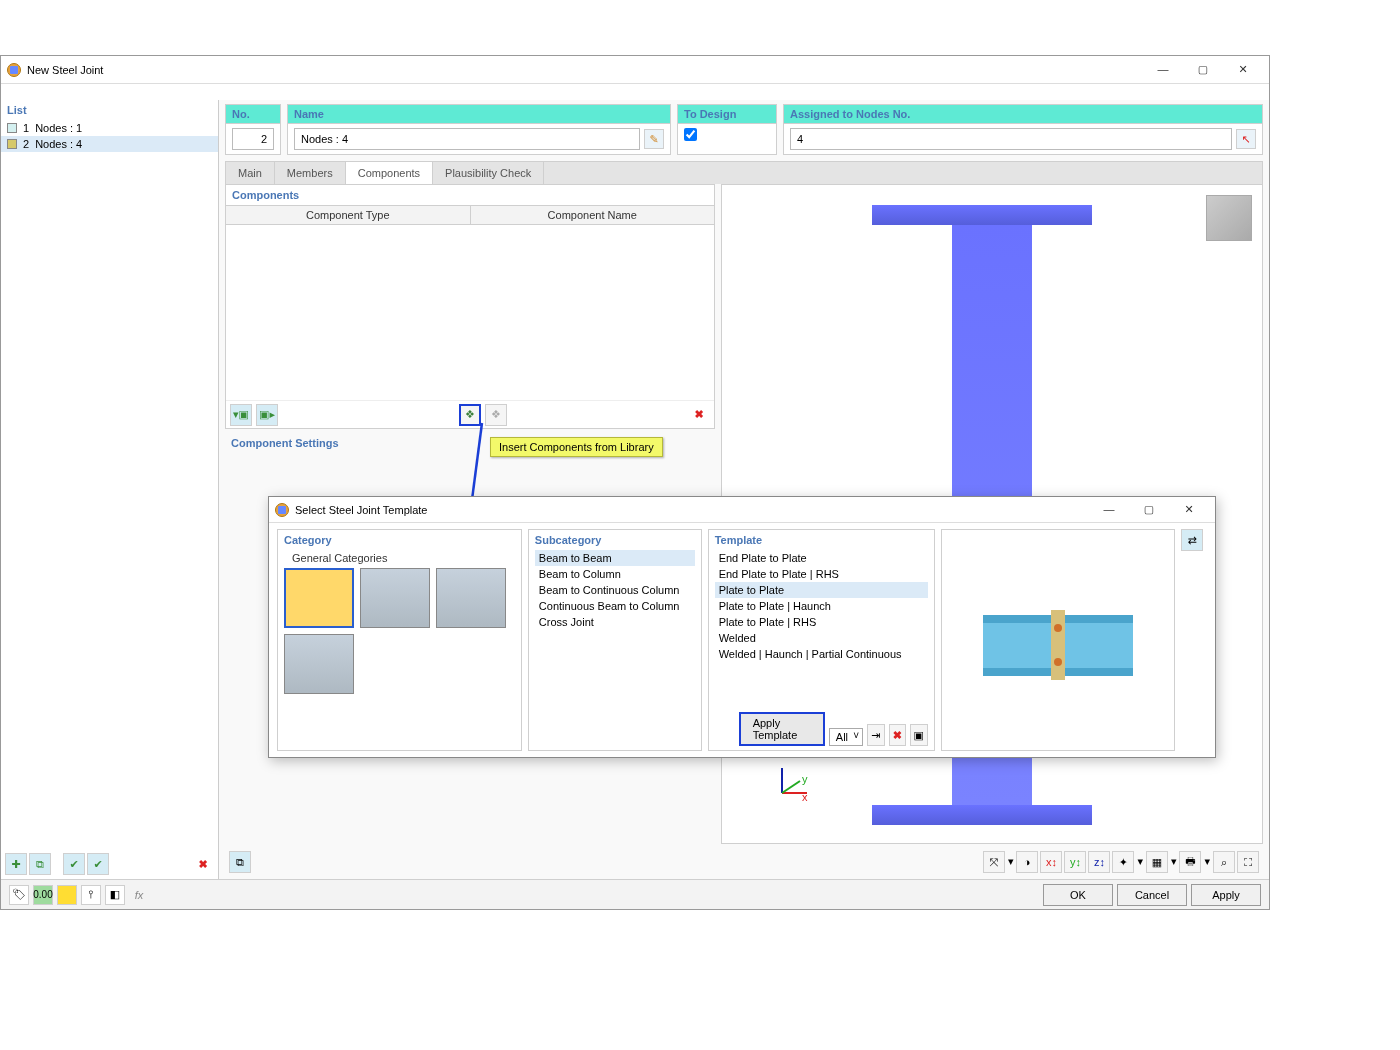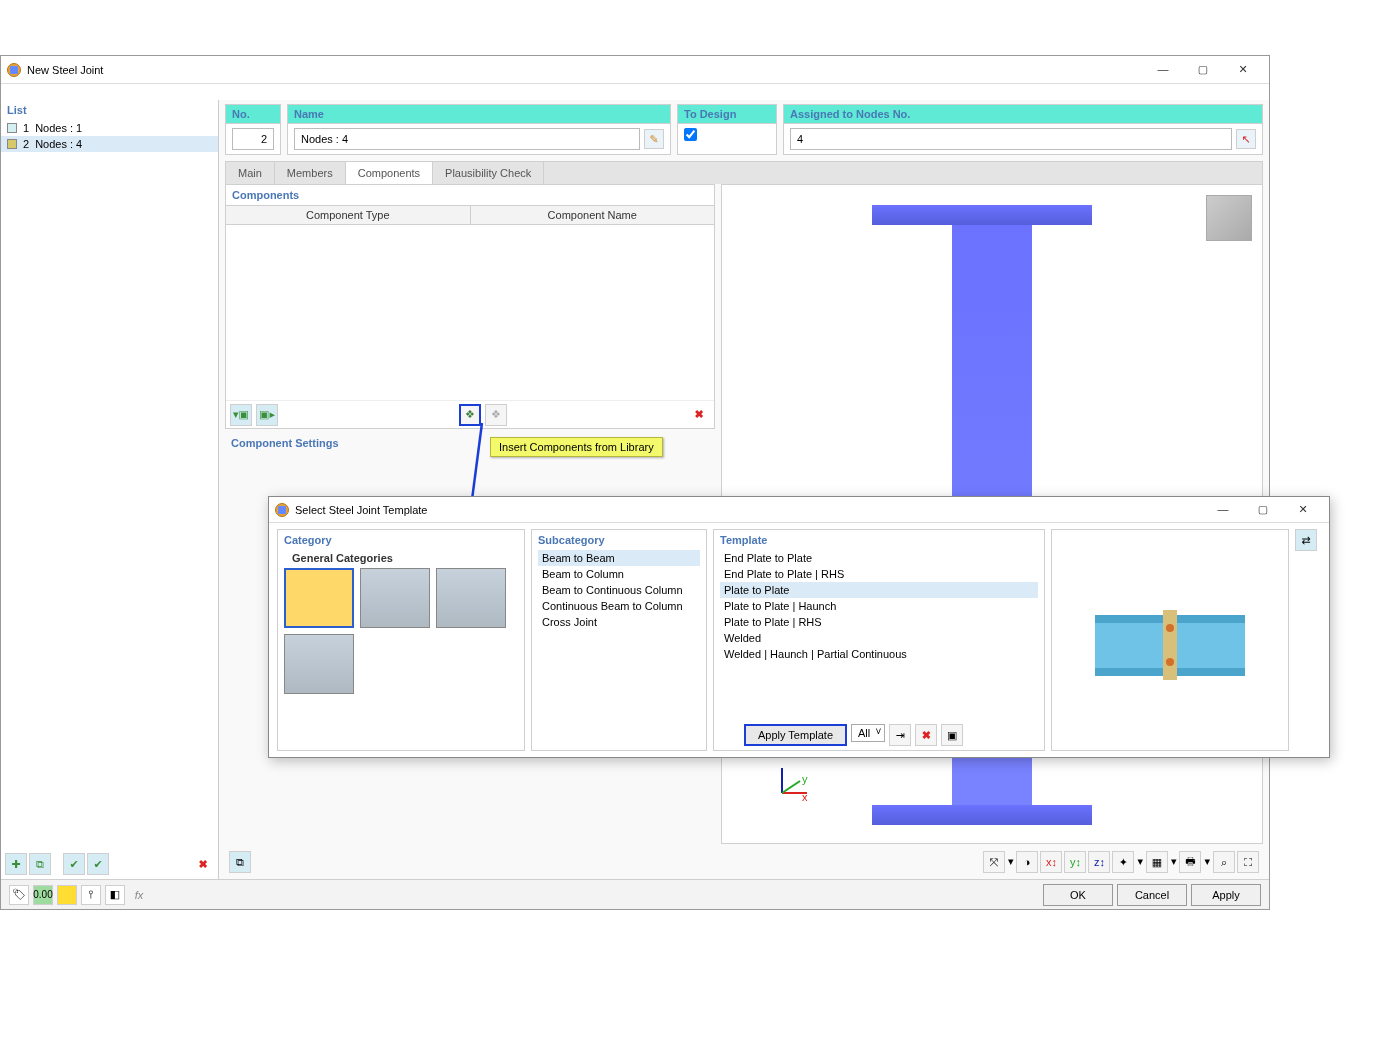--- a/index.html
+++ b/index.html
@@ -58,33 +58,33 @@
 
 .tooltip { position: absolute; left: 490px; top: 437px; background: #f3f96a; border: 1px solid #b5b83a; padding: 3px 8px; box-shadow: 1px 1px 2px rgba(0,0,0,.3); }
 
 
 .hl-btn { border: 2px solid #1b3fd6 !important; }
 
 
 .arrow-svg { position: absolute; left: 462px; top: 418px; pointer-events: none; }
 
 
-.subdlg { position: absolute; left: 268px; top: 496px; width: 1062px; height: 262px; background: #fff; border: 1px solid #888; box-shadow: 2px 3px 12px rgba(0,0,0,.25); }
+.subdlg { position: absolute; left: 268px; top: 496px; width: 948px; height: 262px; background: #fff; border: 1px solid #888; box-shadow: 2px 3px 12px rgba(0,0,0,.25); }
 .subdlg .titlebar { height: 26px; }
 .subdlg-body { position: absolute; top: 26px; left: 0; right: 0; bottom: 0; display: flex; padding: 6px 8px; gap: 6px; }
 .col-panel { border: 1px solid #cfcfcf; background: #fff; padding: 4px 6px; display: flex; flex-direction: column; }
 .col-head { color: #4a77b5; font-weight: 600; padding-bottom: 4px; }
-.cat-sub { color: #333; padding: 2px 0 4px 8px; font-weight: bold; }
+.cat-sub { color: #333; padding: 2px 0 4px 8px; }
 .thumbs { display: flex; flex-wrap: wrap; gap: 6px; }
 .thumb { width: 70px; height: 60px; background: linear-gradient(#c6d1dc,#aeb9c2); border: 1px solid #888; }
 .thumb.sel { border: 2px solid #2a5fcf; background: #ffd86a; }
 .sub-list { flex: 1; overflow: hidden; }
 .sub-item { padding: 2px 4px; }
 .sub-item.sel { background: #dbeaf7; }
-.tpl-tools { display: flex; gap: 4px; align-items: flex-start; margin-top: auto; margin-left: 24px; }
+.tpl-tools { display: flex; gap: 4px; align-items: flex-end; margin-top: auto; margin-left: 24px; }
 .apply-btn { border: 2px solid #1b3fd6; background: #e8e8e8; padding: 3px 12px; font-weight: 400; }
 .select { border: 1px solid #aaa; background: #fff; padding: 2px 14px 2px 6px; position: relative; }
 .select::after { content: "˅"; position: absolute; right: 3px; top: 1px; font-size: 10px; }
 .preview { border: 1px solid #cfcfcf; background: #fff; width: 238px; display: flex; align-items: center; justify-content: center; }
 
 
 .footer { position: absolute; left: 0; right: 0; bottom: 0; height: 30px; border-top: 1px solid #cfcfcf; display: flex; align-items: center; padding: 0 8px; gap: 4px; background: #f3f3f3; }
 .footer .spacer { flex: 1; }
 .dlg-btn { border: 1px solid #999; background: #f0f0f0; width: 70px; height: 22px; text-align: center; line-height: 20px; }
 .stat-btn { width: 20px; height: 20px; border: 1px solid #cfcfcf; background: #fff; display: flex; align-items: center; justify-content: center; }

